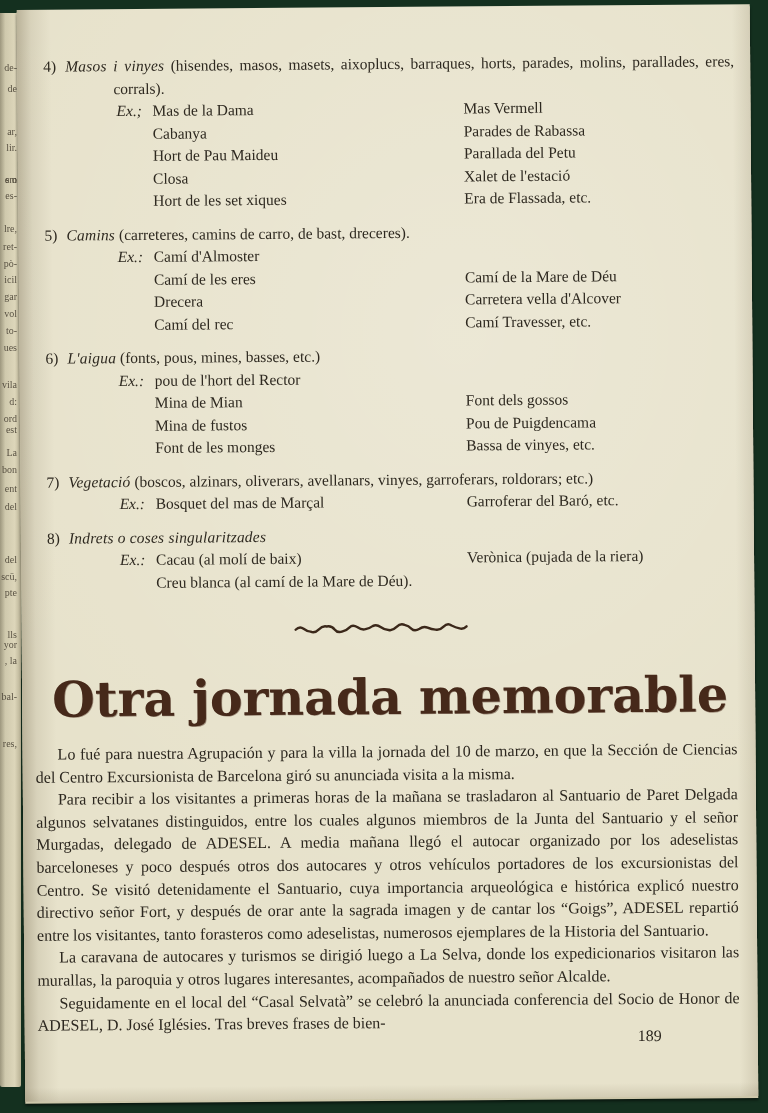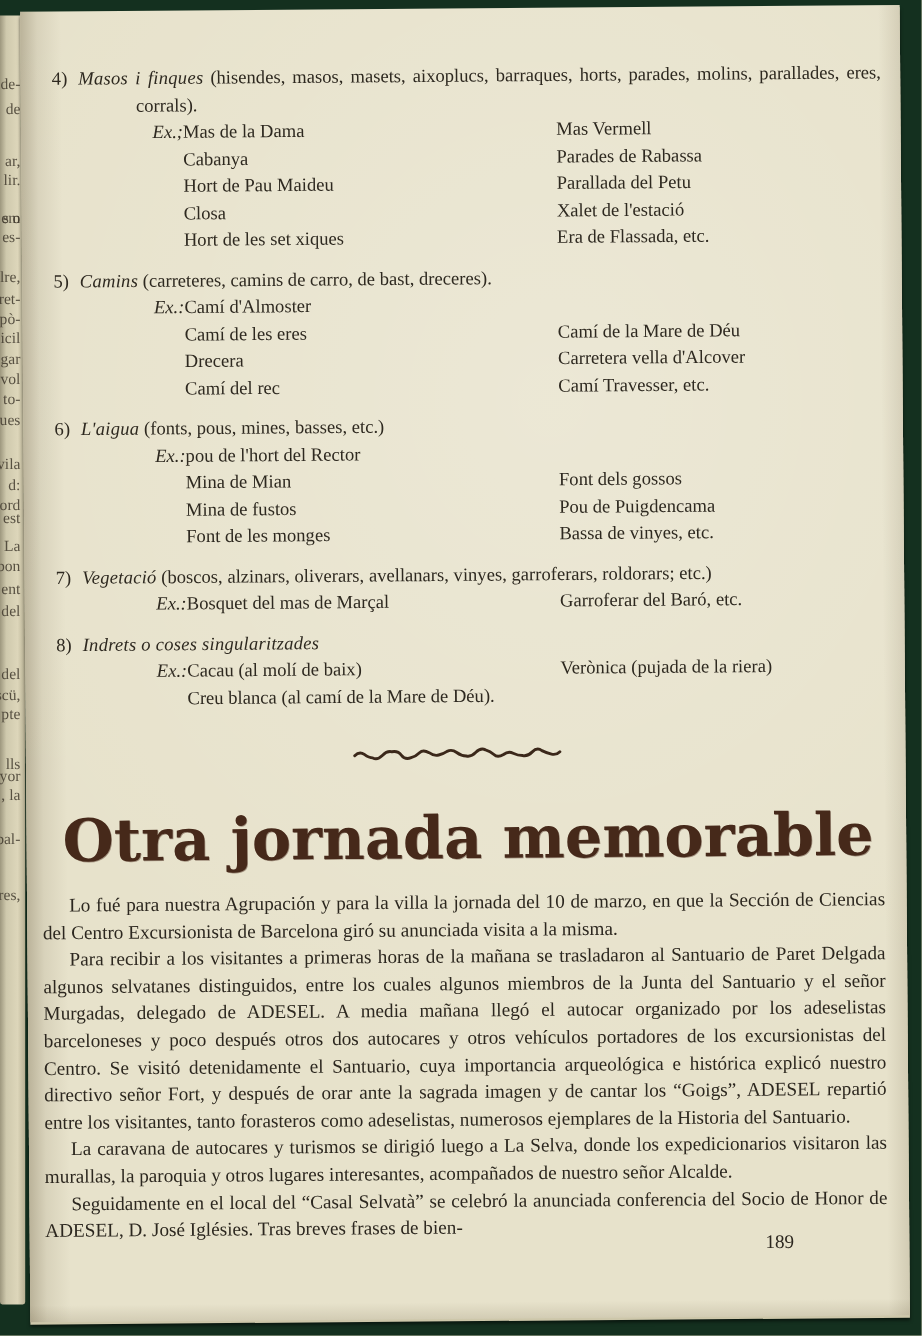--- a/index.html
+++ b/index.html
@@ -9,21 +9,21 @@
     font-family:"Liberation Serif", serif;
   }
   
   .facing-edge{
     position:absolute;left:0;top:13px;width:21px;height:1074px;
     background:linear-gradient(90deg,#9d977e 0%, #cfc9ad 25%, #ddd6ba 70%, #b7b093 100%);
     border-radius:0 0 2px 2px;
   }
   .frag{
     position:absolute;right:4px;white-space:nowrap;
-    font-size:13px;color:#413a2e;opacity:.85;
+    font-size:10px;color:#413a2e;opacity:.85;
     filter:blur(.3px);
     font-family:"Liberation Serif", serif;
   }
   
   .page{
     position:absolute;left:21px;top:7px;width:733px;height:1092px;
     background:
       radial-gradient(120% 90% at 60% 30%, rgba(255,255,255,.20) 0%, rgba(255,255,255,0) 60%),
       linear-gradient(90deg, rgba(84,70,40,.30) 0px, rgba(84,70,40,.10) 14px, rgba(84,70,40,0) 34px),
       linear-gradient(270deg, rgba(84,70,40,.14) 0px, rgba(84,70,40,0) 18px),
@@ -39,21 +39,21 @@
   
   .item{margin-bottom:11px;}
   .item-head{
     font-size:15.5px;line-height:22.5px;
     padding-left:83px;text-indent:-70px;
     text-align:justify;
   }
   .item-head .num{display:inline-block;width:22px;text-indent:0;}
   .term{font-style:italic;letter-spacing:.2px;}
   .ex-row{display:flex;padding-left:86px;font-size:15.5px;line-height:22.5px;}
-  .ex-label{width:36px;font-style:italic;flex:none;text-align:right;}
+  .ex-label{width:36px;font-style:italic;flex:none;}
   .cell-l{width:311px;flex:none;}
   .cell-r{flex:1;}
 
   
   .divider{margin:17px 0 0 258px;width:185px;height:16px;}
 
   
   .article-title{
     margin:27px 0 14px 6px;
     font-family:"DejaVu Serif", serif;
@@ -112,21 +112,21 @@
   <span class="frag" style="top:642px">, la</span>
   <span class="frag" style="top:678px">bal-</span>
   <span class="frag" style="top:725px">res,</span>
 </div>
 
 <div class="page">
   <div class="content">
 
     
     <div class="item">
-      <div class="item-head"><span class="num">4)</span><span class="term">Masos i finques</span><span> (hisendes, masos, masets, aixoplucs, barraques, horts, parades, molins, parallades, eres, corrals).</span></div>
+      <div class="item-head"><span class="num">4)</span><span class="term">Masos i vinyes</span><span> (hisendes, masos, masets, aixoplucs, barraques, horts, parades, molins, parallades, eres, corrals).</span></div>
       <div class="ex-row">
           <span class="ex-label">Ex.;</span>
           <span class="cell-l">Mas de la Dama</span>
           <span class="cell-r">Mas Vermell</span>
         </div>
       <div class="ex-row">
           <span class="ex-label"></span>
           <span class="cell-l">Cabanya</span>
           <span class="cell-r">Parades de Rabassa</span>
         </div>

